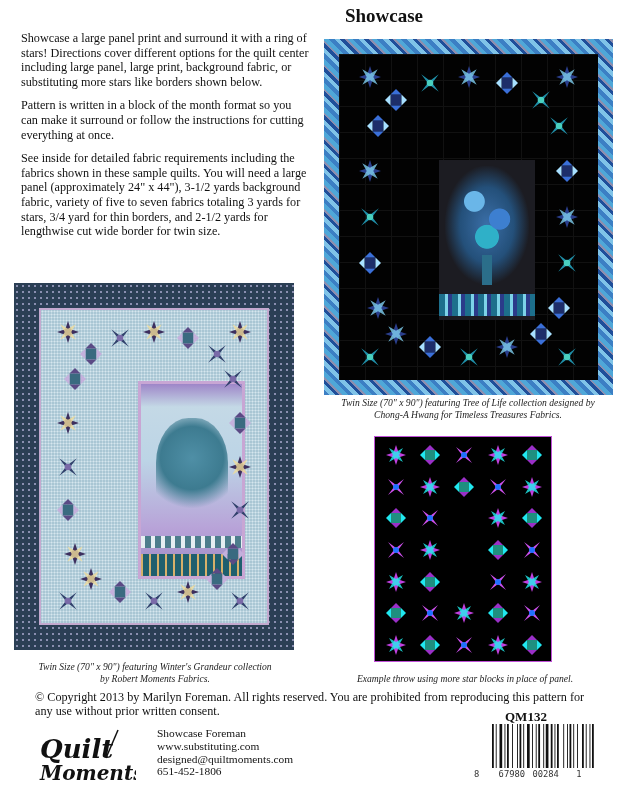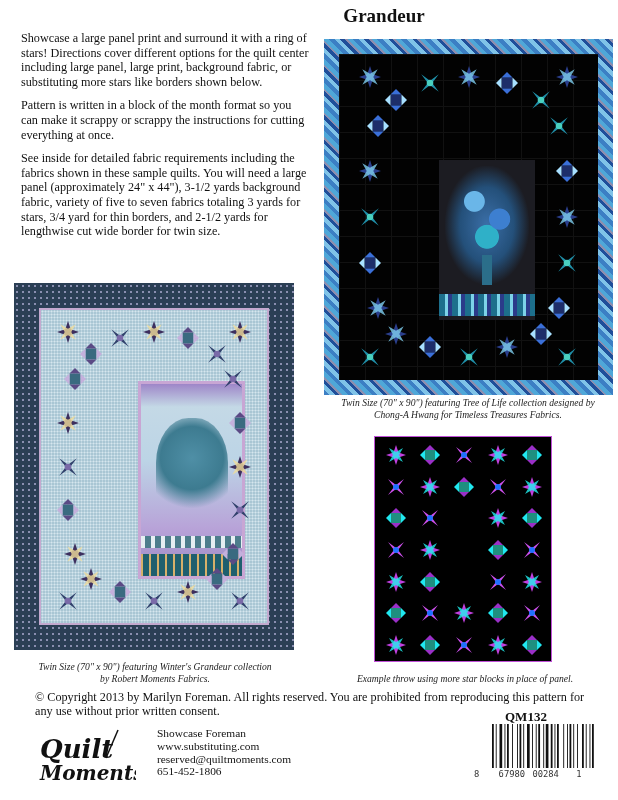--- a/index.html
+++ b/index.html
@@ -41,25 +41,25 @@
   .footer{position:absolute;left:35px;top:690px;width:560px;font-size:12.2px;line-height:14px;}
   .logo{position:absolute;left:36px;top:728px;width:100px;height:58px;}
   .contact{position:absolute;left:157px;top:727px;font-size:11.4px;line-height:12.8px;}
   .code{position:absolute;left:505px;top:709px;font-weight:bold;font-size:13px;}
   .barcode{position:absolute;left:492px;top:724px;width:118px;height:44px;}
   .barnums{position:absolute;left:474px;top:769px;width:138px;font-family:"DejaVu Sans Mono",monospace;font-size:8.8px;color:#333;}
 </style>
 </head>
 <body>
 
-<div class="title">Grandeur</div>
+<div class="title">Showcase</div>
 
 <div class="intro">
   <p>Showcase a large panel print and surround it with a ring of stars! Directions cover different options for the quilt center including large panel, large print, background fabric, or substituting more stars like borders shown below.</p>
-  <p>Pattern is written in a block of the month format so you can make it scrappy or scrappy the instructions for cutting everything at once.</p>
+  <p>Pattern is written in a block of the month format so you can make it surround or follow the instructions for cutting everything at once.</p>
   <p>See inside for detailed fabric requirements including the fabrics shown in these sample quilts.  You will need a large panel (approximately 24" x 44"), 3-1/2 yards background fabric, variety of five to seven fabrics totaling 3 yards for stars, 3/4 yard for thin borders, and 2-1/2 yards for lengthwise cut wide border for twin size.</p>
 </div>
 
 <div class="quilt" id="q1">
   <div class="border"></div>
   <div class="inner">
     <div class="panel">
       <div class="tree"></div>
       <div class="trunk"></div>
       <div class="band"></div>
@@ -660,21 +660,21 @@
   <svg viewBox="0 0 100 58" width="100" height="58">
     <line x1="82" y1="2" x2="70" y2="30" stroke="#111" stroke-width="1.5"></line>
     <text x="4" y="30" font-family="DejaVu Serif, serif" font-style="italic" font-weight="bold" font-size="26" fill="#111">Quilt</text>
     <text x="4" y="52" font-family="DejaVu Serif, serif" font-style="italic" font-weight="bold" font-size="20" fill="#111">Moments</text>
   </svg>
 </div>
 
 <div class="contact">
   <div>Showcase Foreman</div>
   <div>www.substituting.com</div>
-  <div>reserved@quiltmoments.com</div>
+  <div>designed@quiltmoments.com</div>
   <div>651-452-1806</div>
 </div>
 
 <div class="code">QM132</div>
 <div class="barcode">
   <svg id="barsvg" viewBox="0 0 118 44" width="118" height="44" preserveAspectRatio="none">
       <rect x="0" y="0" width="1.8" height="44" fill="#111"></rect>
       <rect x="3.75" y="0" width="0.9" height="44" fill="#111"></rect>
       <rect x="7.5" y="0" width="2.7" height="44" fill="#111"></rect>
       <rect x="12.5" y="0" width="0.9" height="44" fill="#111"></rect>

